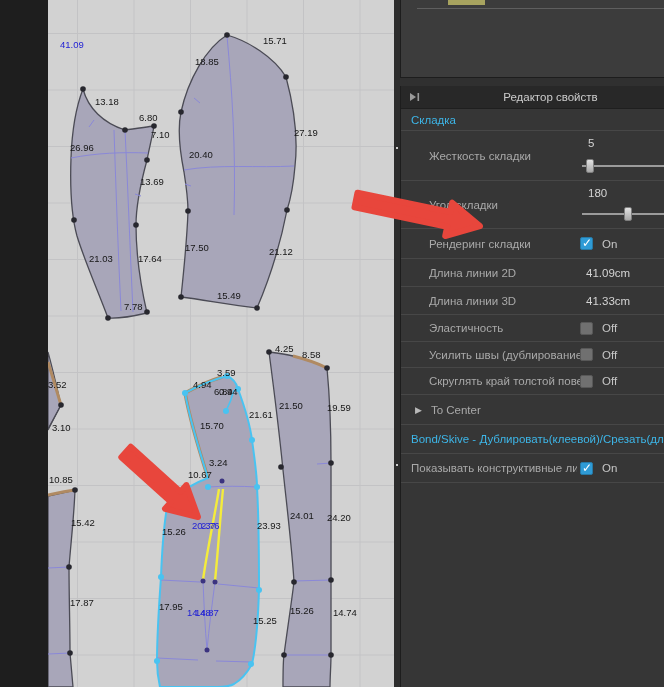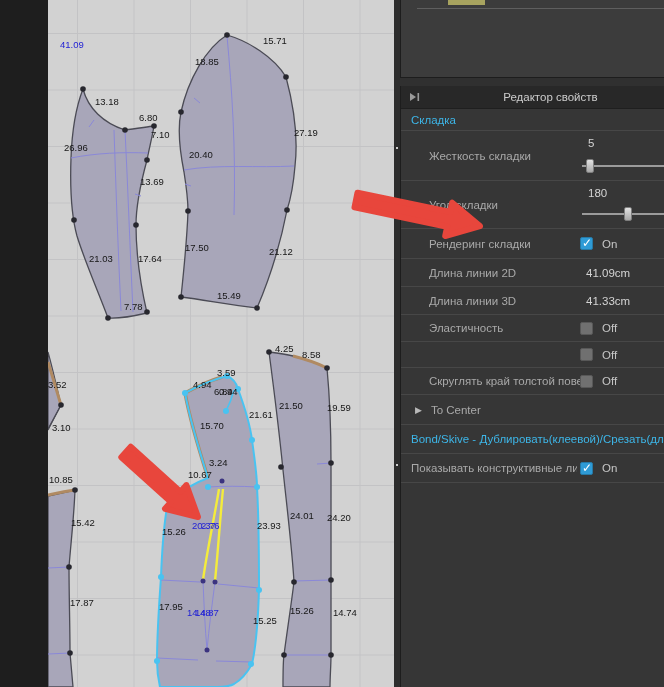--- a/index.html
+++ b/index.html
@@ -197,21 +197,21 @@
           <circle cx="167" cy="582" r="2.5"></circle>
             <circle cx="159" cy="650" r="2.5"></circle>
         </g>
       </g>
     </svg>
     <div class="labels-layer" id="canvas-labels">
         <span class="clabel blue" style="left: 12px; top: 40px;">41.09</span>
         <span class="clabel" style="left: 47px; top: 97px;">13.18</span>
         <span class="clabel" style="left: 91px; top: 113px;">6.80</span>
         <span class="clabel" style="left: 103px; top: 130px;">7.10</span>
-        <span class="clabel" style="left: 16px; top: 143px;">26.96</span>
+        <span class="clabel" style="left: 22px; top: 143px;">26.96</span>
         <span class="clabel" style="left: 147px; top: 57px;">18.85</span>
         <span class="clabel" style="left: 215px; top: 36px;">15.71</span>
         <span class="clabel" style="left: 246px; top: 128px;">27.19</span>
         <span class="clabel" style="left: 141px; top: 150px;">20.40</span>
         <span class="clabel" style="left: 92px; top: 177px;">13.69</span>
         <span class="clabel" style="left: 137px; top: 243px;">17.50</span>
         <span class="clabel" style="left: 221px; top: 247px;">21.12</span>
         <span class="clabel" style="left: 41px; top: 254px;">21.03</span>
         <span class="clabel" style="left: 90px; top: 254px;">17.64</span>
         <span class="clabel" style="left: 169px; top: 291px;">15.49</span>
@@ -327,20 +327,21 @@
           <span class="lbl sub">Длина линии 3D</span>
           <span class="val-left">41.33cm</span>
         </div>
 
         <div class="row" style="height:27px">
           <span class="lbl sub clip">Эластичность</span>
           <span class="checkbox"></span>
           <span class="state">Off</span>
         </div>
         <div class="row" style="height:26px">
+          <span class="lbl sub clip">Усилить швы (дублирование</span>
           <span class="checkbox"></span>
           <span class="state">Off</span>
         </div>
         <div class="row" style="height:27px">
           <span class="lbl sub clip">Скруглять край толстой пове</span>
           <span class="checkbox"></span>
           <span class="state">Off</span>
         </div>
 
 

